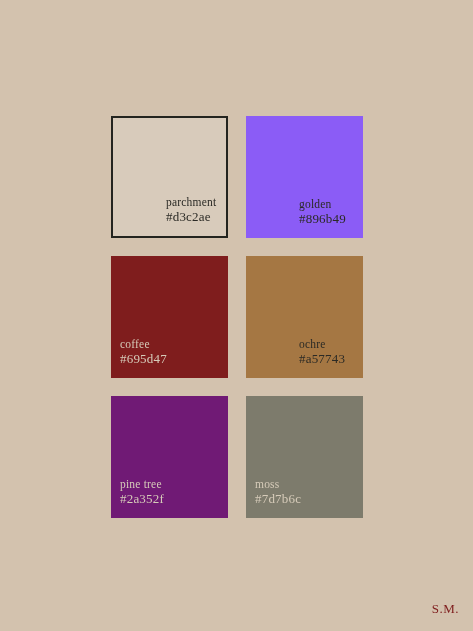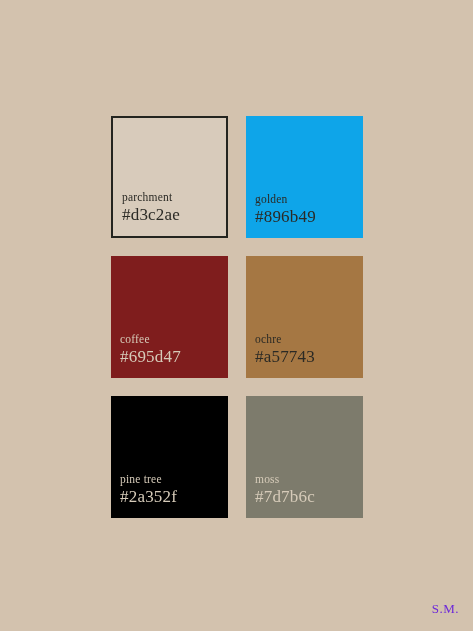--- a/index.html
+++ b/index.html
@@ -46,71 +46,72 @@
     letter-spacing: 0.2px;
   }
 
   .swatch-name {
     display: block;
     font-size: 11.5px;
   }
 
   .swatch-hex {
     display: block;
-    font-size: 17px;
+    font-size: 13px;
   }
 
   .caption-dark .swatch-name,
   .caption-dark .swatch-hex {
     color: #2b2a25;
+    margin-left: 44px;
   }
 
   .caption-light .swatch-name,
   .caption-light .swatch-hex {
     color: #d6cbb9;
   }
 
   #signature {
     position: absolute;
     right: 14px;
     bottom: 14px;
     font-size: 13px;
     letter-spacing: 0.5px;
-    color: #6d28d9;
+    color: #7f1d1d;
   }
 </style>
 </head>
 <body style="background: rgb(211, 194, 174);">
 
 <div id="palette-board">
     <div class="swatch outlined" style="background: rgb(216, 203, 187); border-color: rgb(35, 36, 31);">
       <div class="swatch-caption caption-dark">
         <span class="swatch-name">parchment</span>
         <span class="swatch-hex">#d3c2ae</span>
       </div>
     </div>
-    <div class="swatch" style="background: #0ea5e9;">
+    <div class="swatch" style="background: #8b5cf6;">
       <div class="swatch-caption caption-dark">
         <span class="swatch-name">golden</span>
         <span class="swatch-hex">#896b49</span>
       </div>
     </div>
     <div class="swatch" style="background: #7f1d1d;">
       <div class="swatch-caption caption-light">
         <span class="swatch-name">coffee</span>
         <span class="swatch-hex">#695d47</span>
       </div>
     </div>
     <div class="swatch" style="background: rgb(165, 119, 67); padding-left: 40px;">
       <div class="swatch-caption caption-dark">
         <span class="swatch-name">ochre</span>
         <span class="swatch-hex">#a57743</span>
       </div>
     </div>
-    <div class="swatch" style="background: #000000;">
+    <div class="swatch" style="background: #701a75;">
       <div class="swatch-caption caption-light">
         <span class="swatch-name">pine tree</span>
         <span class="swatch-hex">#2a352f</span>
       </div>
     </div>
     <div class="swatch" style="background: rgb(125, 123, 108); padding-left: 28px;">
       <div class="swatch-caption caption-light">
         <span class="swatch-name">moss</span>
         <span class="swatch-hex">#7d7b6c</span>
       </div>

